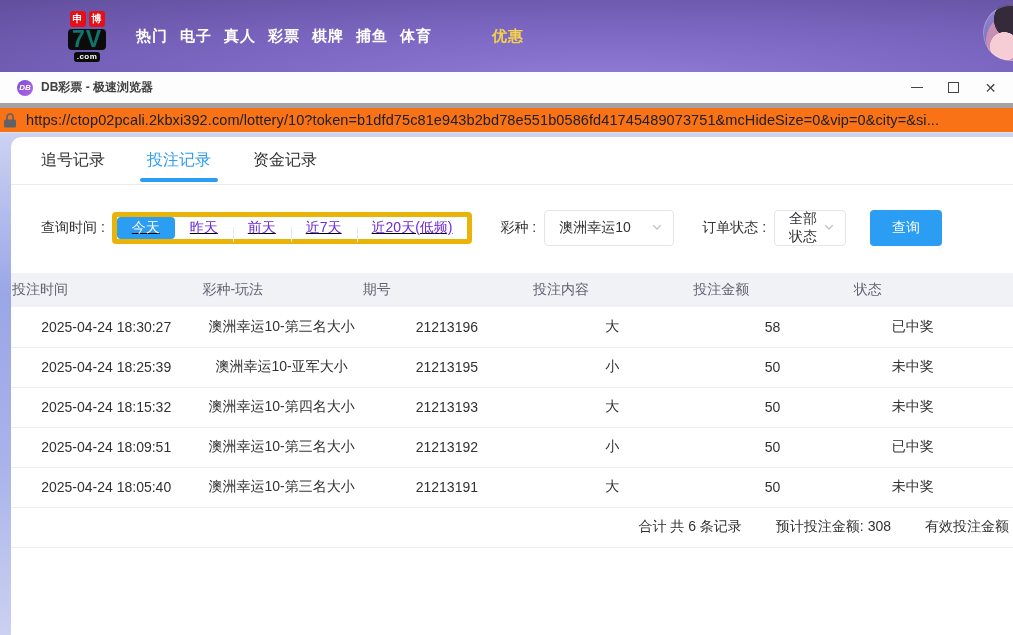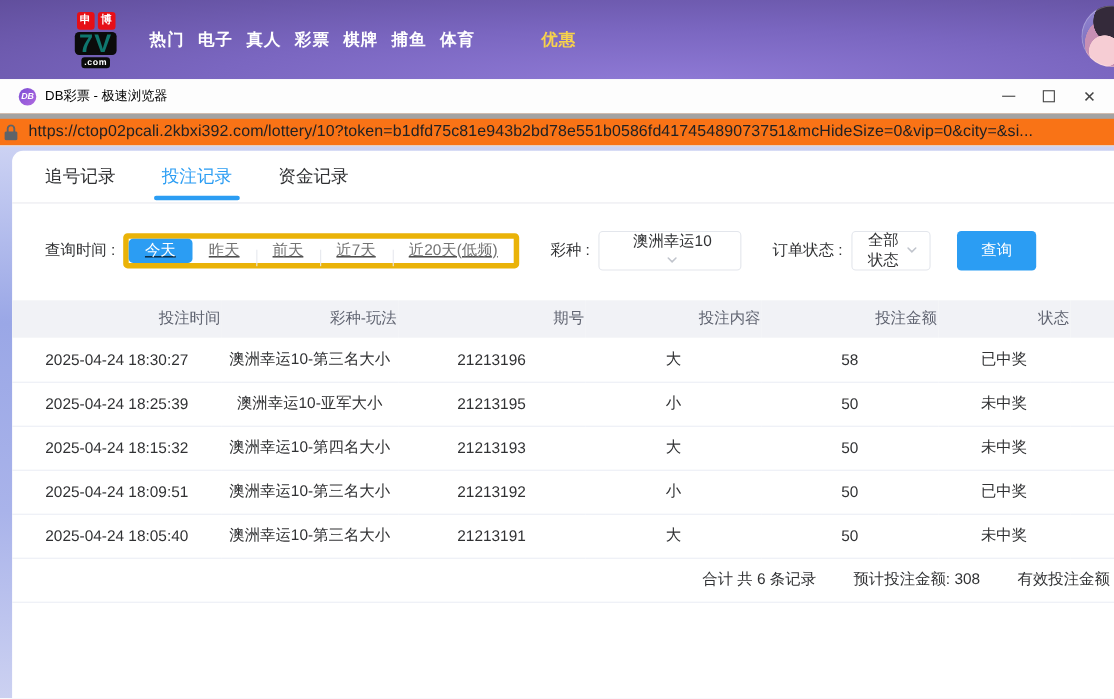--- a/index.html
+++ b/index.html
@@ -37,21 +37,21 @@
       linear-gradient(160deg,#9286d2,#6f5fae);
     box-shadow:inset 0 0 0 1px rgba(255,255,255,.25);
   }
 
   
   .titlebar{position:relative;height:31px;background:#fdfdfd;display:flex;align-items:center;padding-left:17px;}
   .favicon{width:16px;height:16px;border-radius:50%;flex:0 0 auto;
     background:linear-gradient(135deg,#7c4dd4,#b06ae0);
     color:#fff;font-size:8px;font-weight:bold;font-style:italic;
     display:flex;align-items:center;justify-content:center;}
-  .window-title{margin-left:8px;font-size:12px;color:#000000;}
+  .window-title{margin-left:8px;font-size:12px;color:#404040;font-weight:bold;}
   .win-controls{position:absolute;right:4px;top:0;height:100%;display:flex;}
   .win-btn{width:37px;height:100%;display:flex;align-items:center;justify-content:center;cursor:pointer;color:#444;}
   .glyph-min{width:12px;border-top:1.6px solid #444;}
   .glyph-max{width:11px;height:11px;border:1.6px solid #444;}
   .glyph-close{font-size:14px;line-height:1;color:#444;}
 
   
   .urlbar{height:30px;background:#f97316;border-top:5px solid #a3a3a3;border-bottom:1px solid #e2e3e6;
     display:flex;align-items:center;padding-left:4px;}
   .lock-icon{flex:0 0 auto;display:flex;}
@@ -71,38 +71,38 @@
   .tab.active{color:var(--accent,#2b9df3);}
   .tab.active::after{content:'';position:absolute;left:-7px;right:-7px;bottom:2px;height:4px;
     border-radius:3px;background:var(--accent,#2b9df3);}
 
   
   .filters{display:flex;align-items:center;padding:25px 30px 27px;}
   .filter-label{font-size:14px;color:#303133;white-space:nowrap;}
   .time-group{display:flex;align-items:stretch;height:32px;margin-left:7px;
     border:5px solid #eab308;border-radius:4px;background:#fff;text-decoration:underline;}
   .time-opt{position:relative;display:flex;align-items:center;padding:0 15px;font-size:14px;
-    color:#737373;cursor:pointer;white-space:nowrap;border-radius:4px;}
+    color:#6d28d9;cursor:pointer;white-space:nowrap;border-radius:4px;}
   .time-opt.divided::before{content:'';position:absolute;left:0;top:10px;height:15px;width:1px;background:#e6e8ee;}
   .time-opt.active{background:var(--accent,#2b9df3);color:#fff;}
   .ml28{margin-left:28px;}
   .select{display:flex;align-items:center;justify-content:space-between;height:36px;margin-left:8px;
     border:1px solid #e3e6ec;border-radius:4px;padding:0 10px 0 14px;font-size:14px;color:#303133;
     cursor:pointer;background:#fff;}
-  .select-lottery{width:130px;flex-direction:column;}
+  .select-lottery{width:130px;}
   .select-status{width:72px;}
   .query-btn{width:72px;height:36px;margin-left:24px;border:none;border-radius:4px;
     background:var(--accent,#2b9df3);color:#fff;font-size:14px;cursor:pointer;
     display:flex;align-items:center;justify-content:center;
     font-family:"Liberation Sans","DejaVu Sans",sans-serif;}
 
   
   table.records{width:100%;border-collapse:collapse;table-layout:fixed;}
   table.records th{height:34px;background:var(--thead-bg,#f1f2f6);color:#5f6370;
-    font-weight:normal;font-size:14px;text-align:right;}
+    font-weight:normal;font-size:14px;text-align:left;}
   table.records td{height:40px;text-align:center;font-size:14px;color:#303133;
     border-bottom:1px solid var(--line,#ebeef5);overflow:hidden;white-space:nowrap;}
   td.won{color:var(--win-red,#f0413c);}
 
   
   .summary{height:40px;display:flex;align-items:center;justify-content:flex-end;
     border-bottom:1px solid var(--line,#ebeef5);font-size:14px;color:#303133;
     padding-right:4px;white-space:nowrap;}
   .summary span{margin-left:34px;}
 </style>

